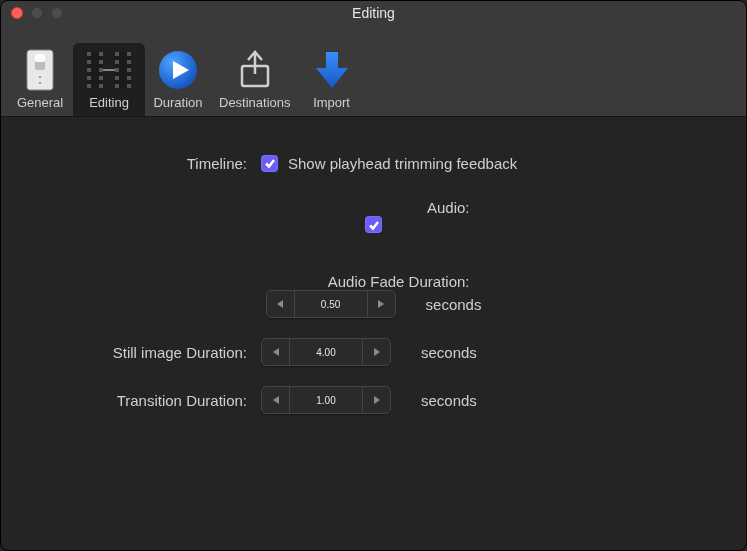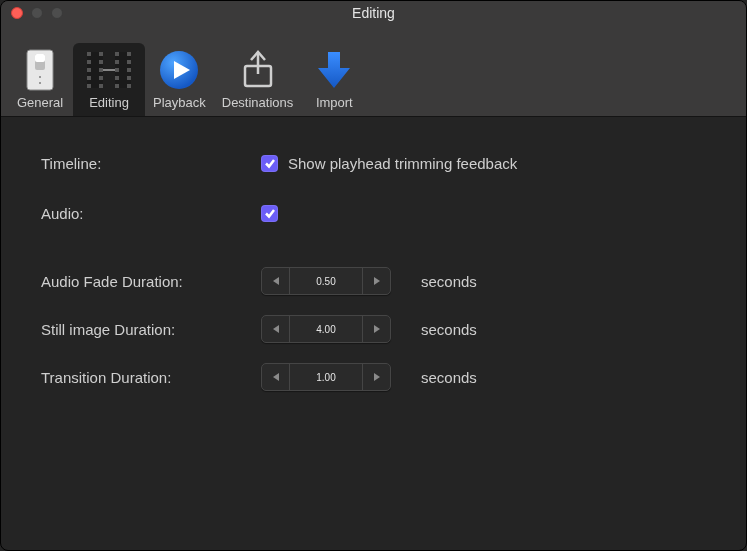--- a/index.html
+++ b/index.html
@@ -60,23 +60,23 @@
     border-radius:6px 6px 0 0;
     cursor:pointer;
     min-width:66px;
   }
   .tab.selected{background:var(--tab-sel-bg);}
   .tab .icon-slot{height:46px;display:flex;align-items:center;justify-content:center;}
   .tab .tab-label{font-size:13px;color:var(--text);margin-top:2px;}
   
   .content{padding:32px 40px 0 40px;}
   .row{display:flex;align-items:center;margin-bottom:14px;min-height:28px;}
-  .row.gap{margin-top:22px;}
+  .row.gap{margin-top:22px;flex-direction:column;}
   .label-col{
-    width:220px;text-align:left;padding-right:14px;
+    width:220px;text-align:right;padding-right:14px;
     color:var(--text);font-size:15px;
   }
   .field-col{display:flex;align-items:center;gap:10px;}
   
   .chk{
     width:17px;height:17px;border-radius:4px;
     background:var(--accent);
     display:flex;align-items:center;justify-content:center;
     flex-shrink:0;cursor:pointer;
     box-shadow:inset 0 0 0 1px rgba(255,255,255,0.1);
@@ -173,21 +173,21 @@
         <defs>
           <radialGradient id="gPlay" cx="35%" cy="30%" r="70%">
             <stop offset="0%" stop-color="#4da3ff"></stop>
             <stop offset="100%" stop-color="#1558c4"></stop>
           </radialGradient>
         </defs>
         <circle cx="22" cy="22" r="19" fill="url(#gPlay)"></circle>
         <polygon points="17,13 33,22 17,31" fill="#fff"></polygon>
       </svg>
     </div>
-    <div class="tab-label">Playback</div>
+    <div class="tab-label">Duration</div>
   </div>
 
   <div class="tab">
     <div class="icon-slot">
       <svg width="38" height="44" viewBox="0 0 38 44">
         <rect x="6" y="18" width="26" height="20" rx="2" fill="none" stroke="#cfcfcf" stroke-width="2.5"></rect>
         <line x1="19" y1="26" x2="19" y2="4" stroke="#cfcfcf" stroke-width="2.5"></line>
         <polyline points="12,12 19,4 26,12" fill="none" stroke="#cfcfcf" stroke-width="2.5"></polyline>
       </svg>
     </div>

